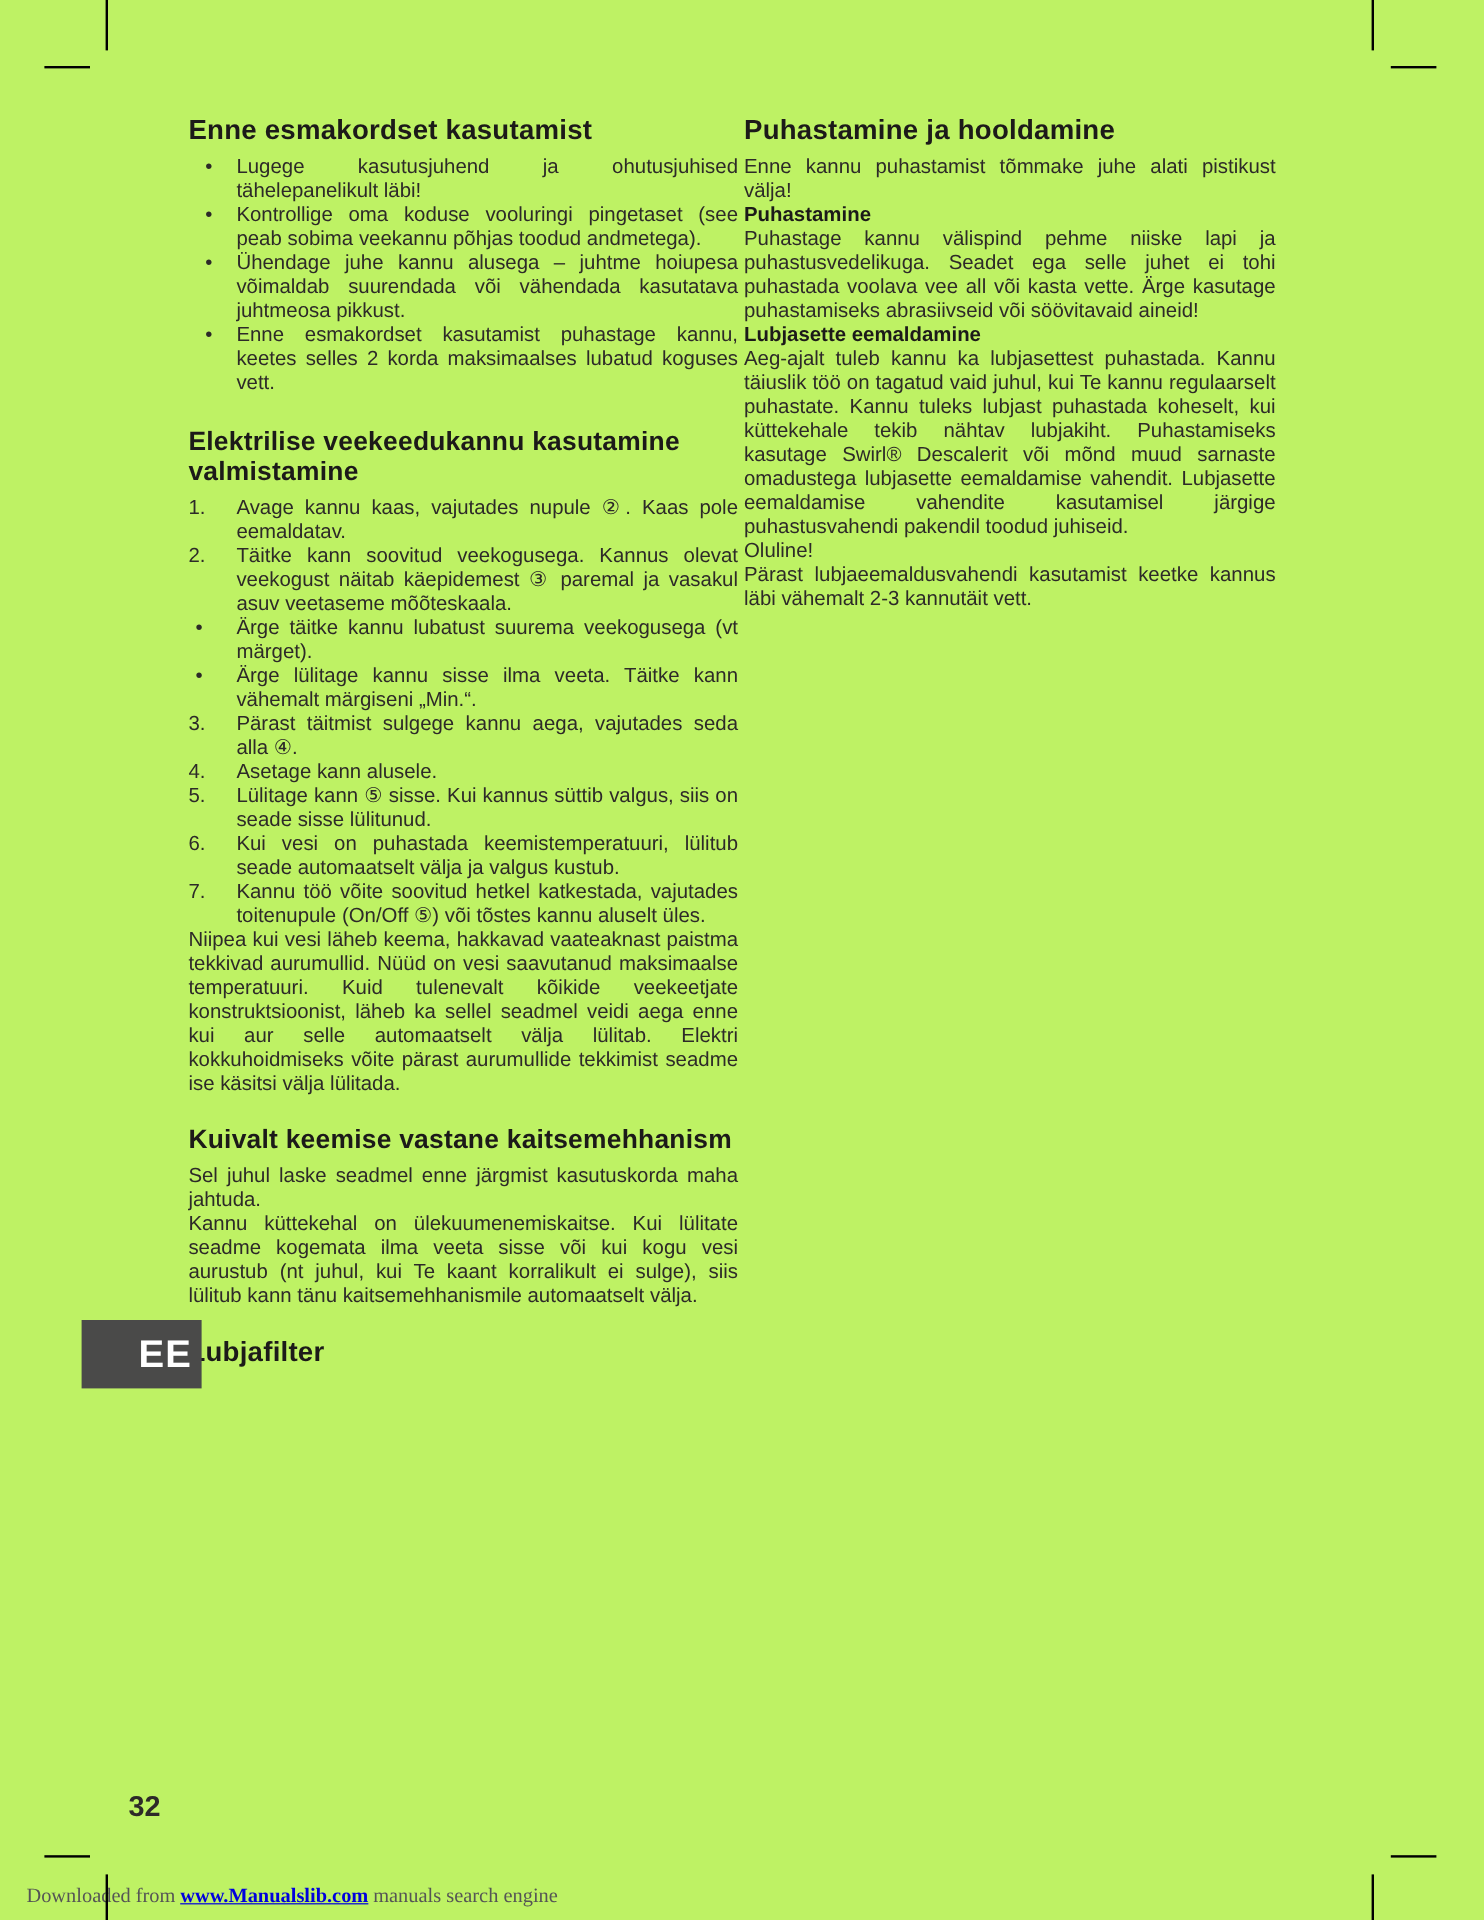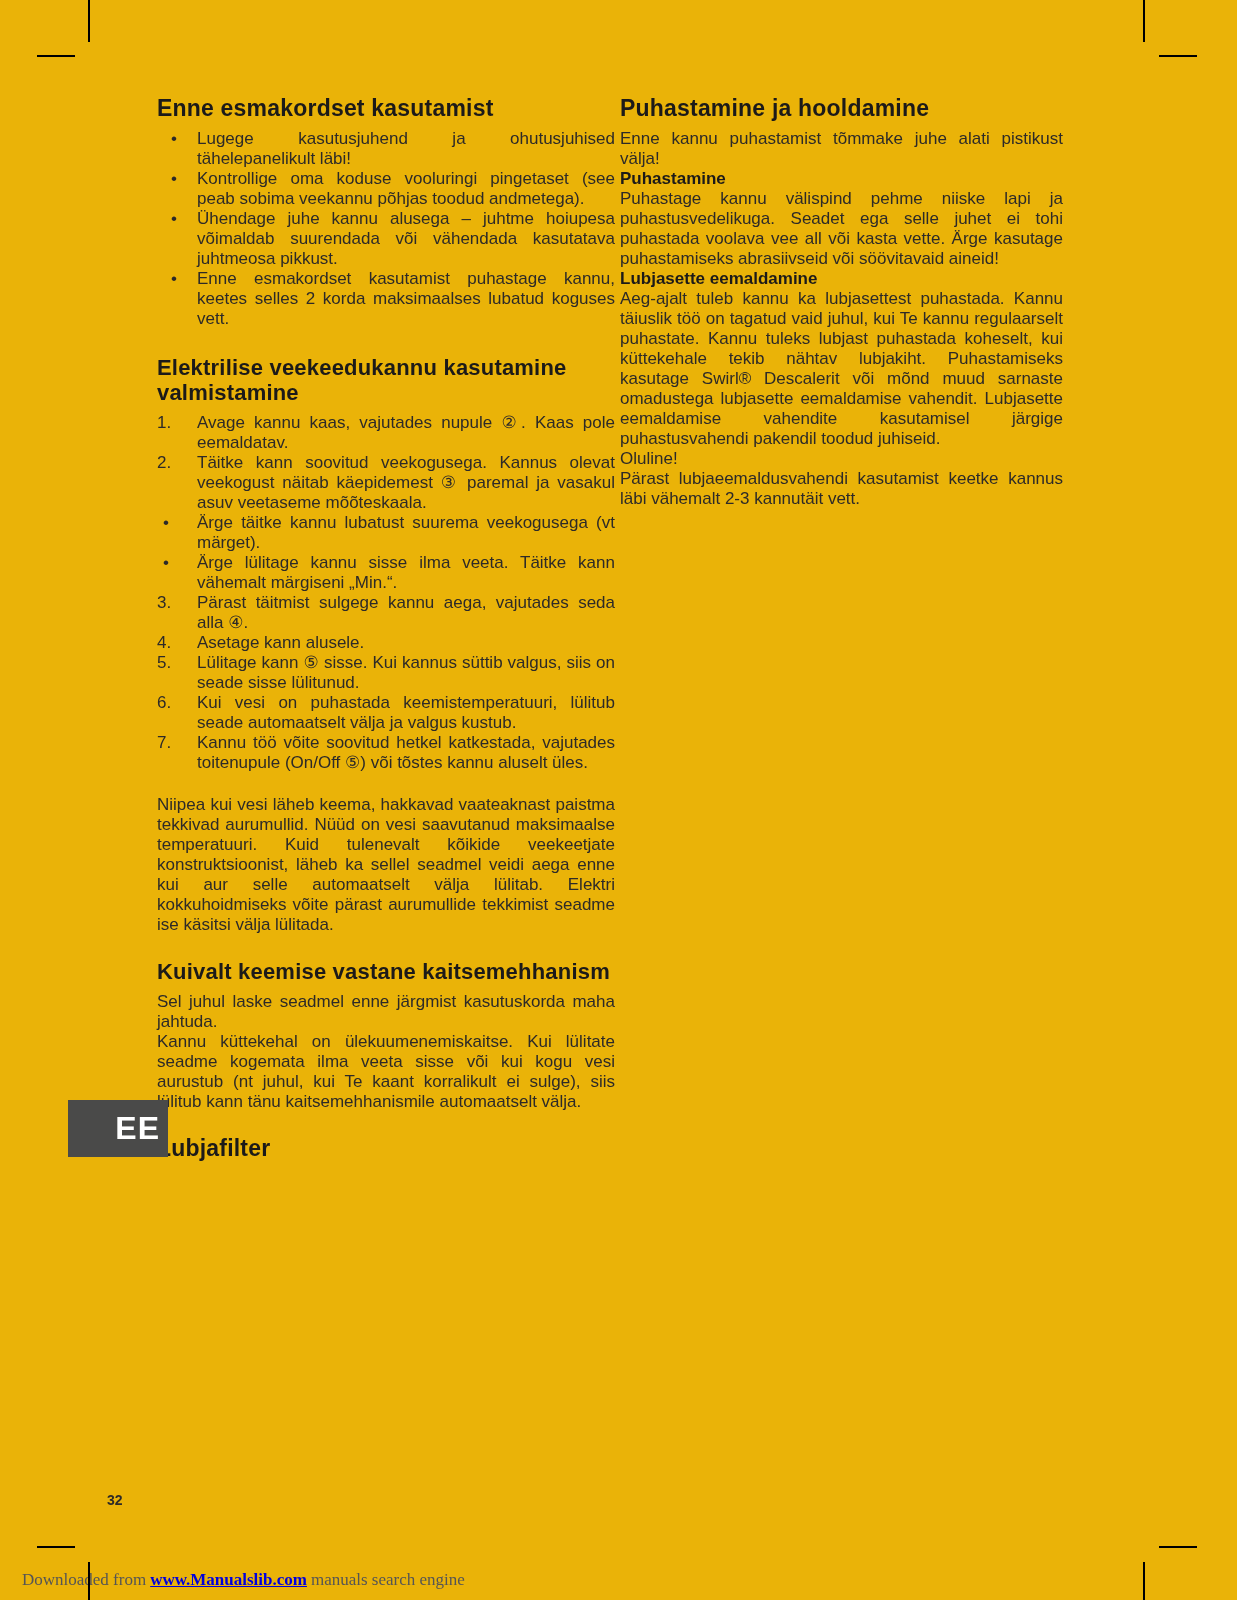--- a/index.html
+++ b/index.html
@@ -1,55 +1,55 @@
 <!DOCTYPE html>
 <html><head>
 <meta charset="utf-8">
 <style>
   html,body{margin:0;padding:0;background:#ffffff;}
   .page{
     position:relative;
     width:1237px;height:1600px;
-    background:#eab308;
+    background:#bef264;
     font-family:"Liberation Sans", sans-serif;
     color:#2d2a28;
     overflow:hidden;
   }
   .crop{position:absolute;background:#000;z-index:5;}
   .col{position:absolute;top:96px;text-align:justify;font-size:17px;line-height:20px;}
   .col-left{left:157px;width:458px;}
   .col-right{left:620px;width:443px;}
   h1{
     font-size:23px;line-height:25px;margin:0 0 8px 0;
     color:#1c1a19;font-weight:bold;text-align:left;
     letter-spacing:.2px;
   }
   h1.h2{font-size:22px;}
   .sec2 h1{margin-top:26px;}
   .sec3 h1{margin-top:24px;}
   .sec4 h1{margin-top:24px;}
   .subhead{font-weight:bold;color:#1c1a19;margin:0;text-align:left;}
   p{margin:0;}
-  p.gap-top{margin-top:22px;}
+  p.gap-top{}
   .list{margin:0;}
   .li{display:flex;align-items:flex-start;}
   .m{flex:0 0 28px;box-sizing:border-box;text-align:left;}
   .m.bullet1{padding-left:14px;}
   .m.bullet2{padding-left:6px;}
   .li .t{flex:1 1 auto;text-align:justify;margin-left:12px;}
   .ee-tab{
     position:absolute;left:68px;top:1100px;width:100px;height:57px;
     background:#4a4a49;color:#ffffff;
     display:flex;align-items:center;justify-content:flex-end;
     padding-right:8px;box-sizing:border-box;
     font-size:32px;font-weight:bold;letter-spacing:1px;
   }
   .page-number{
     position:absolute;left:107px;top:1492px;
-    font-size:14px;font-weight:bold;color:#2d2a28;
+    font-size:24px;font-weight:bold;color:#2d2a28;
   }
   .footer{
     position:absolute;left:22px;top:1570px;
     font-family:"Liberation Serif", serif;
     font-size:17px;color:#555555;white-space:nowrap;
   }
   .footer a{
     color:#0000dd;font-weight:bold;text-decoration:underline;
     margin:0 4px;cursor:pointer;
   }

